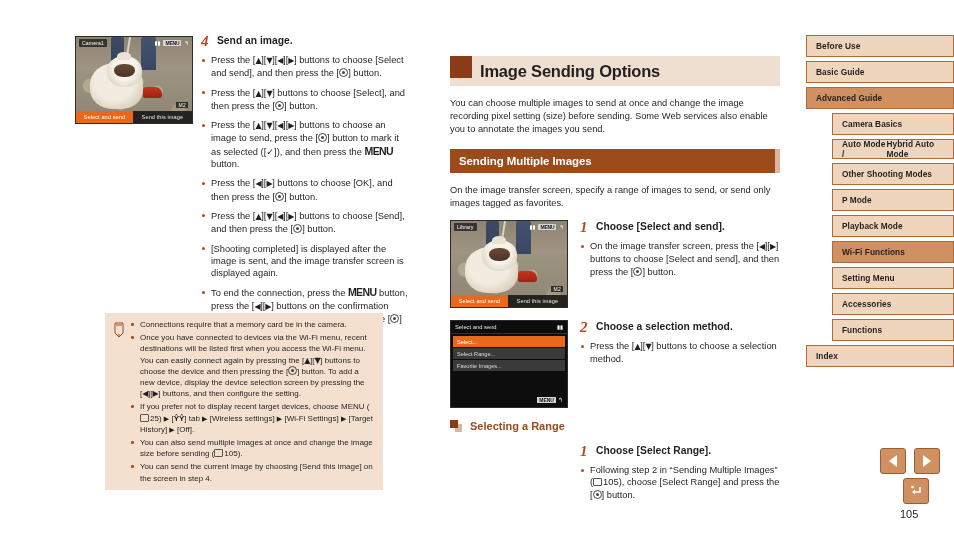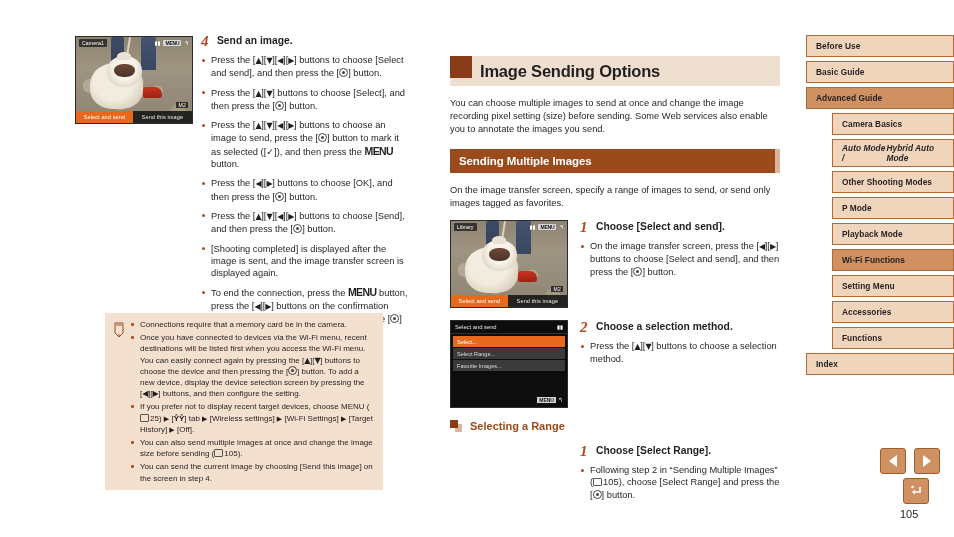--- a/index.html
+++ b/index.html
@@ -174,21 +174,21 @@
   
   .rail{position:absolute;left:806px;top:35px;width:148px;}
   .nav-item{
     box-sizing:border-box;border:1px solid #b06a38;background:#f0d5bd;
     color:#231f20;font-size:8.3px;font-weight:bold;
     display:flex;align-items:center;padding-left:9px;height:22px;margin-bottom:4px;
     letter-spacing:.05px;
   }
   .nav-item.lvl2{margin-left:26px;width:122px;}
   .nav-item.active{background:#cf9161;}
-  .nav-item.two{height:28px;line-height:10.5px;font-style:italic;}
+  .nav-item.two{height:20px;line-height:10.5px;}
   .nav-item.two span{display:block;}
 
   .pager{position:absolute;left:880px;top:448px;display:flex;gap:8px;}
   .pbtn{
     width:24px;height:24px;background:#cf9161;border:1px solid #9d5e2e;border-radius:3px;
     display:flex;align-items:center;justify-content:center;
   }
   .pbtn .tri{width:0;height:0;border-top:6px solid transparent;border-bottom:6px solid transparent;}
   .pbtn .tri.l{border-right:8px solid #ffffff;}
   .pbtn .tri.r{border-left:8px solid #ffffff;}

